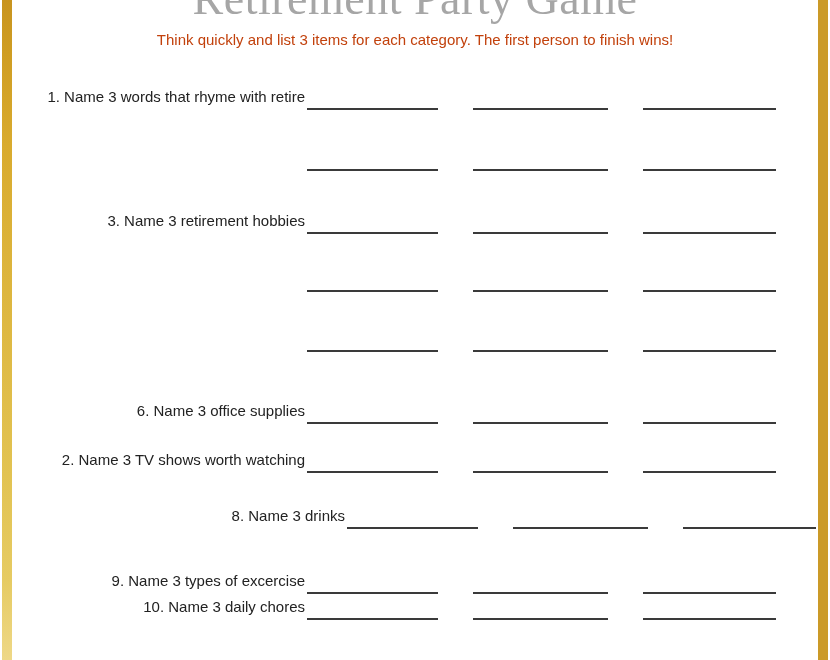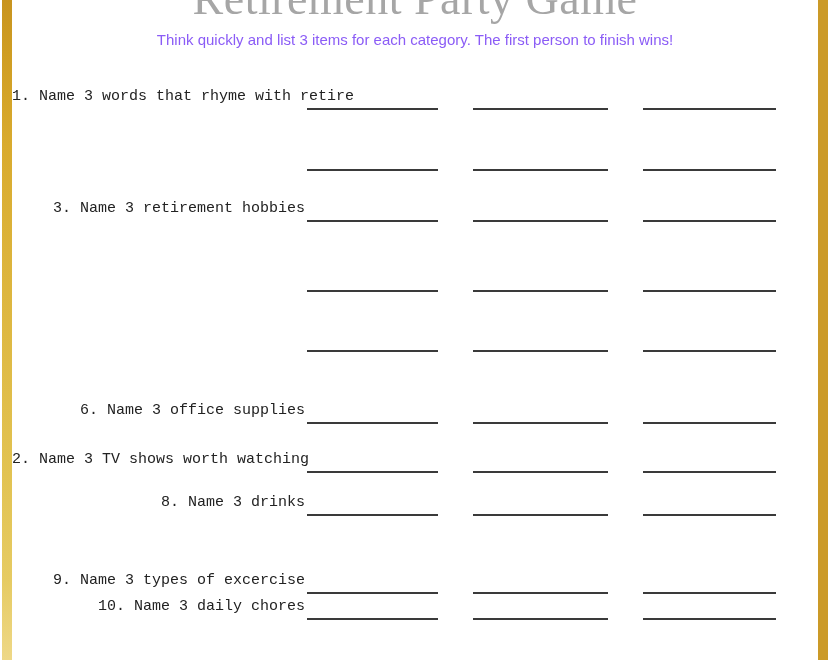--- a/index.html
+++ b/index.html
@@ -61,38 +61,37 @@
   }
 
   #subtitle {
     position: absolute;
     left: 12px;
     right: 12px;
     top: 31px;
     text-align: center;
     font-size: 15px;
     font-weight: 400;
-    color: #8b5cf6;
+    color: #c2410c;
     white-space: nowrap;
   }
 
   
   #rows {
     position: absolute;
     left: 0;
     top: 0;
     width: 830px;
   }
 
   .q-row {
     position: absolute;
     left: 0;
     width: 786px;
     height: 26px;
-    font-family: Liberation Mono, monospace;
   }
 
   .q-label {
     position: absolute;
     left: 12px;
     width: 293px;
     bottom: 4px;
     text-align: right;
     font-size: 15px;
     color: #222222;
@@ -128,21 +127,21 @@
         <div class="q-label">1. Name 3 words that rhyme with retire</div>
         <div class="blank blank-1"></div>
         <div class="blank blank-2"></div>
         <div class="blank blank-3"></div>
       </div>
       <div class="q-row" style="top: 144.5px;">
         <div class="blank blank-1"></div>
         <div class="blank blank-2"></div>
         <div class="blank blank-3"></div>
       </div>
-      <div class="q-row" style="top: 196px;">
+      <div class="q-row" style="top: 208px;">
         <div class="q-label">3. Name 3 retirement hobbies</div>
         <div class="blank blank-1"></div>
         <div class="blank blank-2"></div>
         <div class="blank blank-3"></div>
       </div>
       <div class="q-row" style="top: 265.5px;">
         <div class="blank blank-1"></div>
         <div class="blank blank-2"></div>
         <div class="blank blank-3"></div>
       </div>
@@ -156,21 +155,21 @@
         <div class="blank blank-1"></div>
         <div class="blank blank-2"></div>
         <div class="blank blank-3"></div>
       </div>
       <div class="q-row" style="top: 447px;">
         <div class="q-label">2. Name 3 TV shows worth watching</div>
         <div class="blank blank-1"></div>
         <div class="blank blank-2"></div>
         <div class="blank blank-3"></div>
       </div>
-      <div class="q-row" style="top: 490px;">
+      <div class="q-row" style="top: 503px; margin-left: 40px;">
         <div class="q-label">8. Name 3 drinks</div>
         <div class="blank blank-1"></div>
         <div class="blank blank-2"></div>
         <div class="blank blank-3"></div>
       </div>
       <div class="q-row" style="top: 568px;">
         <div class="q-label">9. Name 3 types of excercise</div>
         <div class="blank blank-1"></div>
         <div class="blank blank-2"></div>
         <div class="blank blank-3"></div>

